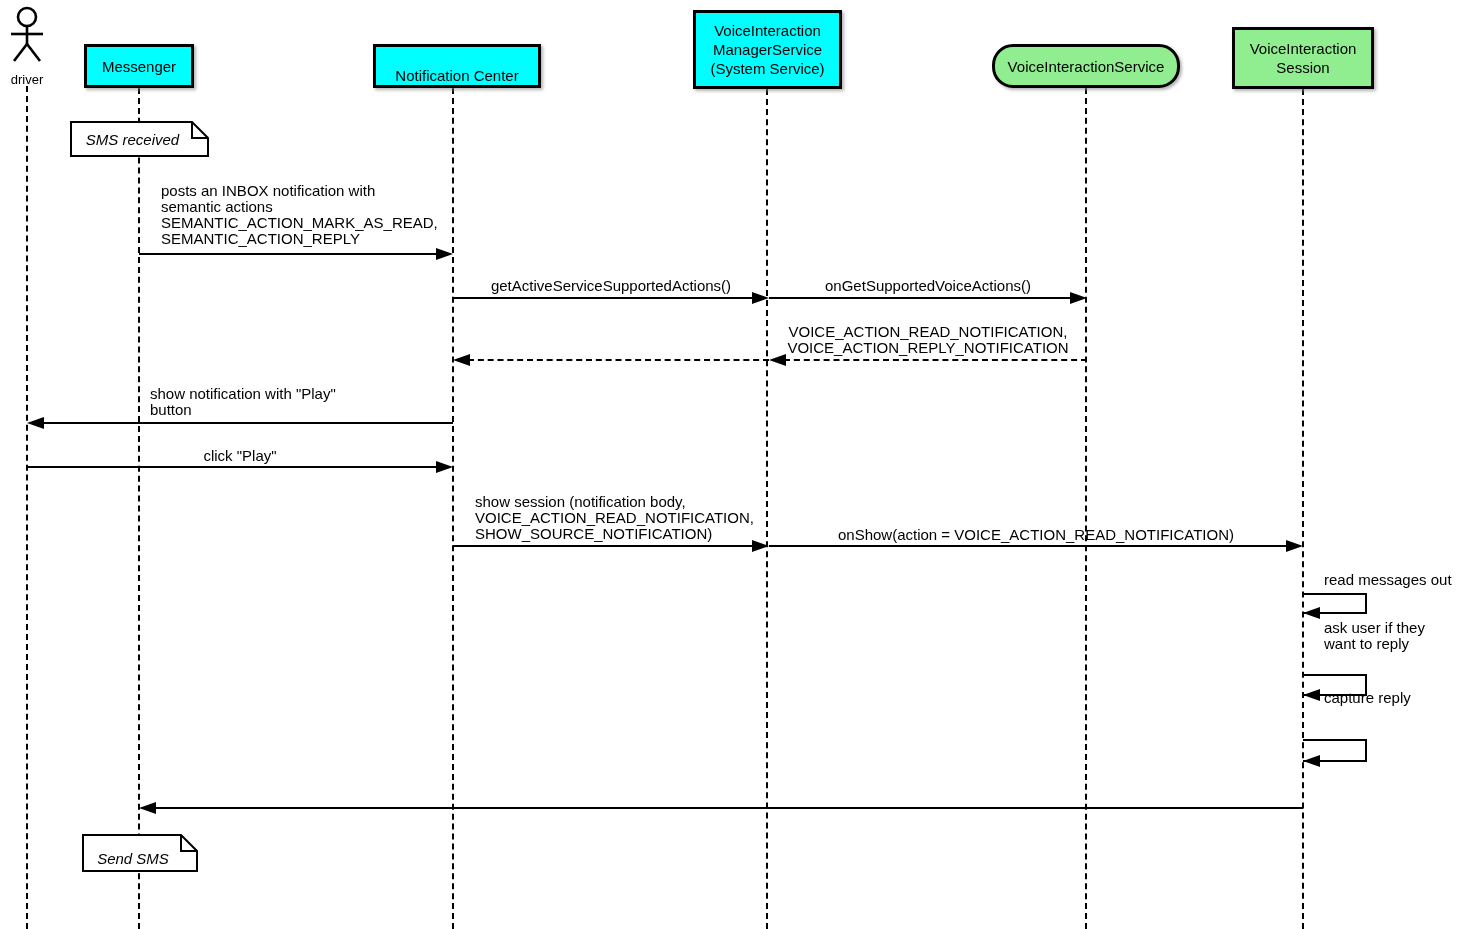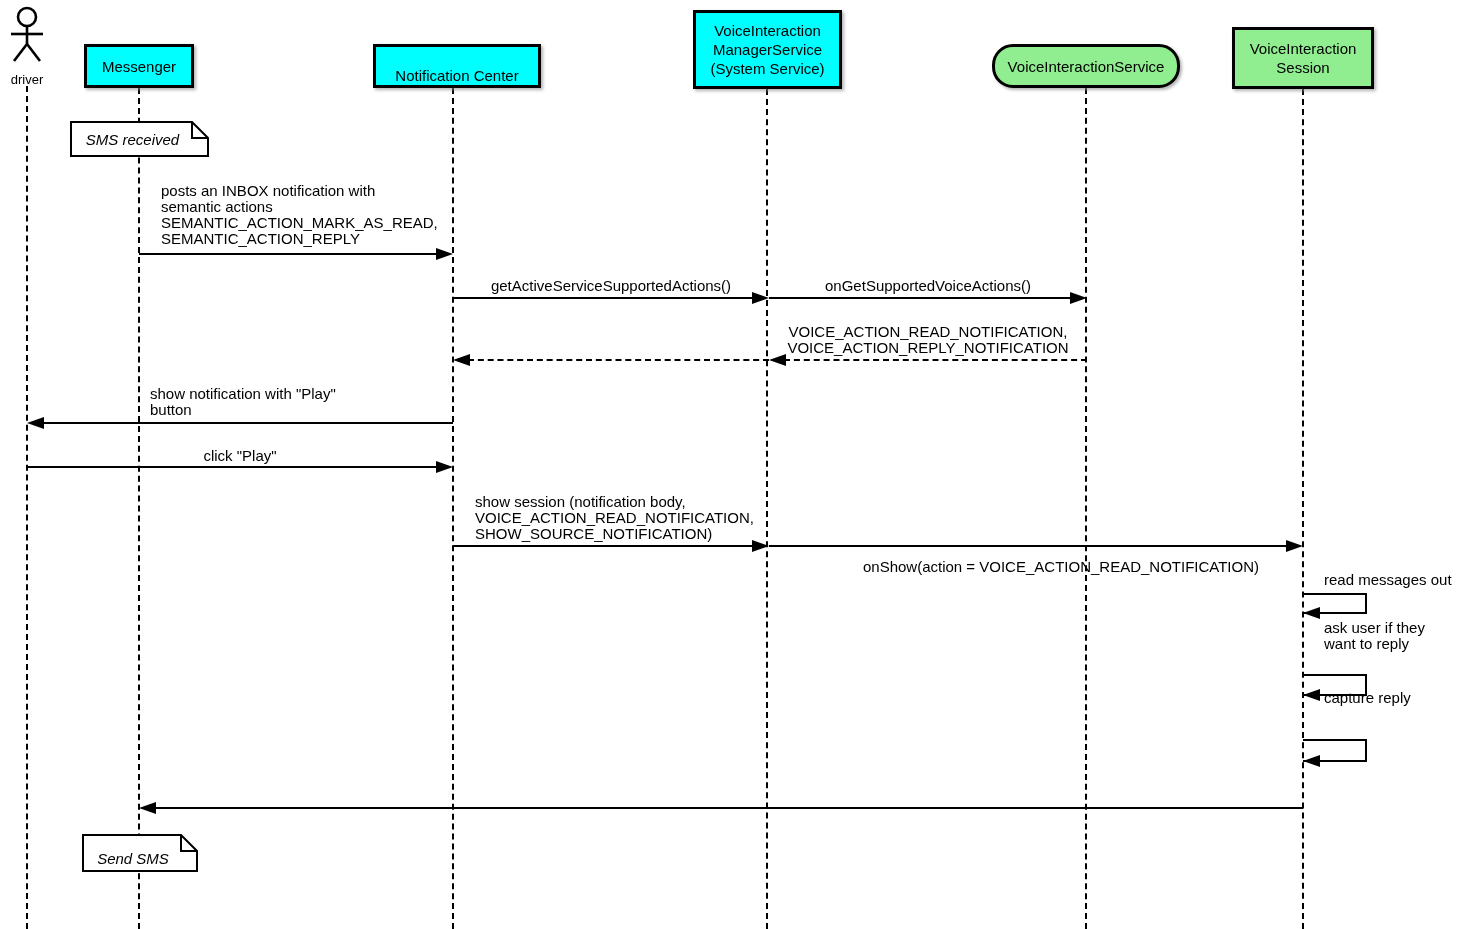--- a/index.html
+++ b/index.html
@@ -105,21 +105,21 @@
   <div class="msg-label center" style="left:27px;width:426px;top:448px;">click "Play"</div>
   <div class="line" style="left:27px;top:466px;width:411px;"></div>
   <div class="arr-r" style="left:436px;top:461px;"></div>
 
   <div class="msg-label" style="left:475px;top:494px;">show session (notification body,
 VOICE_ACTION_READ_NOTIFICATION,
 SHOW_SOURCE_NOTIFICATION)</div>
   <div class="line" style="left:453px;top:545px;width:301px;"></div>
   <div class="arr-r" style="left:752px;top:540px;"></div>
 
-  <div class="msg-label center" style="left:794px;width:534px;top:527px;margin-top:32px;">onShow(action = VOICE_ACTION_READ_NOTIFICATION)</div>
+  <div class="msg-label center" style="left:769px;width:534px;top:527px;">onShow(action = VOICE_ACTION_READ_NOTIFICATION)</div>
   <div class="line" style="left:769px;top:545px;width:519px;"></div>
   <div class="arr-r" style="left:1286px;top:540px;"></div>
 
   <div class="msg-label" style="left:1324px;top:572px;">read messages out</div>
   <div class="self-loop" style="left:1303px;top:593px;width:64px;height:21px;"></div>
   <div class="arr-l" style="left:1303px;top:607px;"></div>
 
   <div class="msg-label" style="left:1324px;top:620px;">ask user if they
 want to reply</div>
   <div class="self-loop" style="left:1303px;top:674px;width:64px;height:22px;"></div>

